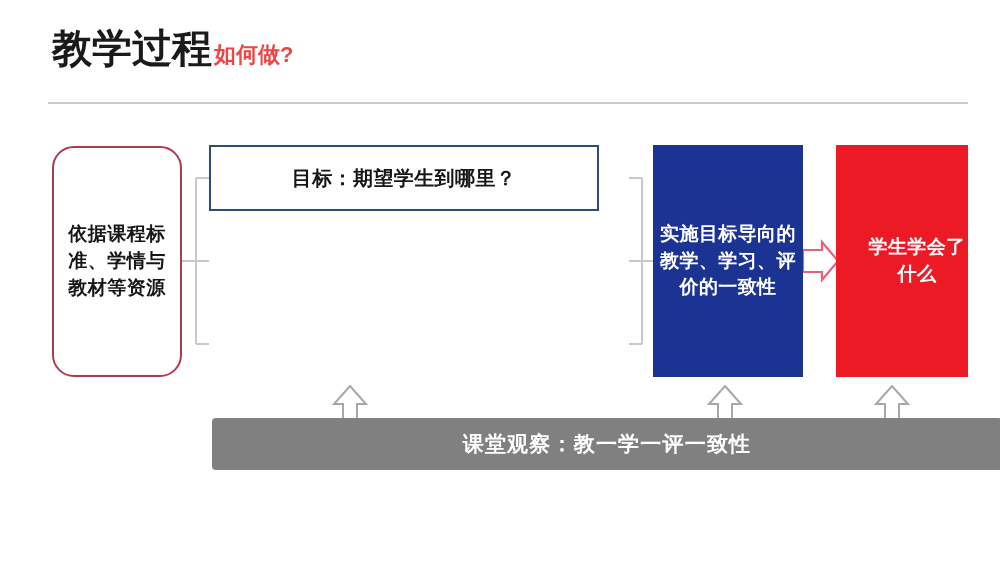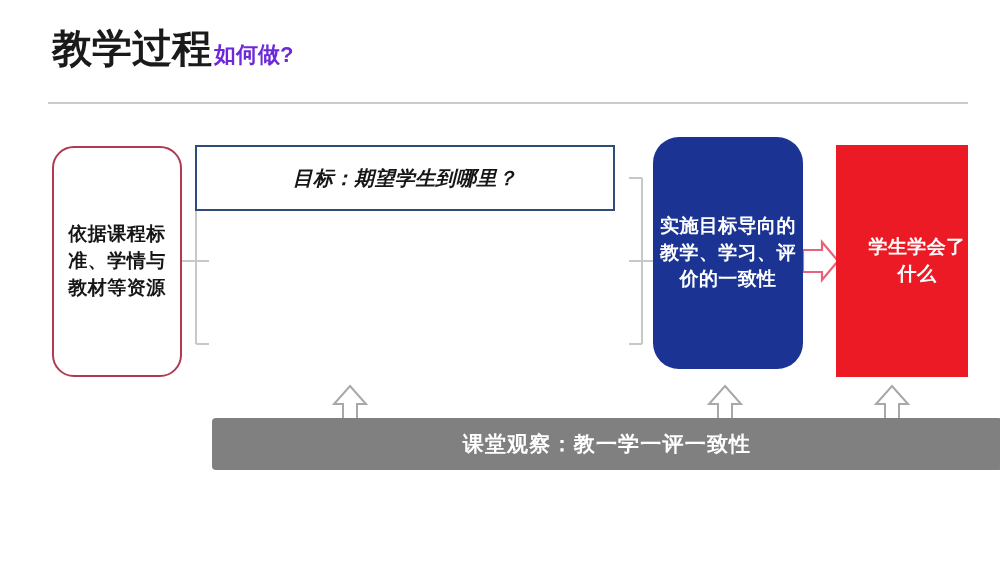--- a/index.html
+++ b/index.html
@@ -29,21 +29,21 @@
   #title-main {
     font-size: 40px;
     font-weight: 700;
     color: #1a1a1a;
     letter-spacing: 0px;
     line-height: 1;
   }
   #title-sub {
     font-size: 22px;
     font-weight: 700;
-    color: #6d28d9;
+    color: #ef4444;
     margin-left: 2px;
     line-height: 1;
   }
   #header-rule {
     position: absolute;
     left: 48px;
     top: 102px;
     width: 920px;
     height: 2px;
     background: #c9cbcd;
@@ -85,55 +85,53 @@
     color: #161616;
     line-height: 1.42;
     text-align: center;
     letter-spacing: 0.5px;
     padding: 0 12px;
   }
 
   
   .elem-box {
     position: absolute;
-    left: 195px;
-    width: 420px;
+    left: 209px;
+    width: 390px;
     border: 2.2px solid #2d4d78;
     background: #ffffff;
     display: flex;
     align-items: center;
     justify-content: center;
     box-sizing: border-box;
-    font-style: italic;
   }
   .elem-box .txt {
     font-size: 20px;
     font-weight: 700;
     color: #161616;
     line-height: 1.32;
     text-align: center;
     letter-spacing: 0.4px;
   }
   #elem-box-0 { top: 145px; height: 66px; }
   #elem-box-1 { top: 226px; height: 66px; }
   #elem-box-2 { top: 307px; height: 70px; }
 
   
   #impl-box {
     position: absolute;
     left: 653px;
-    top: 137px;
+    top: 145px;
     width: 150px;
     height: 232px;
     background: #1b3494;
     display: flex;
     align-items: center;
     justify-content: center;
     box-sizing: border-box;
-    border-radius: 26px;
   }
   #impl-box .txt {
     font-size: 19px;
     font-weight: 700;
     color: #ffffff;
     line-height: 1.42;
     text-align: center;
     letter-spacing: 0.4px;
   }
 

